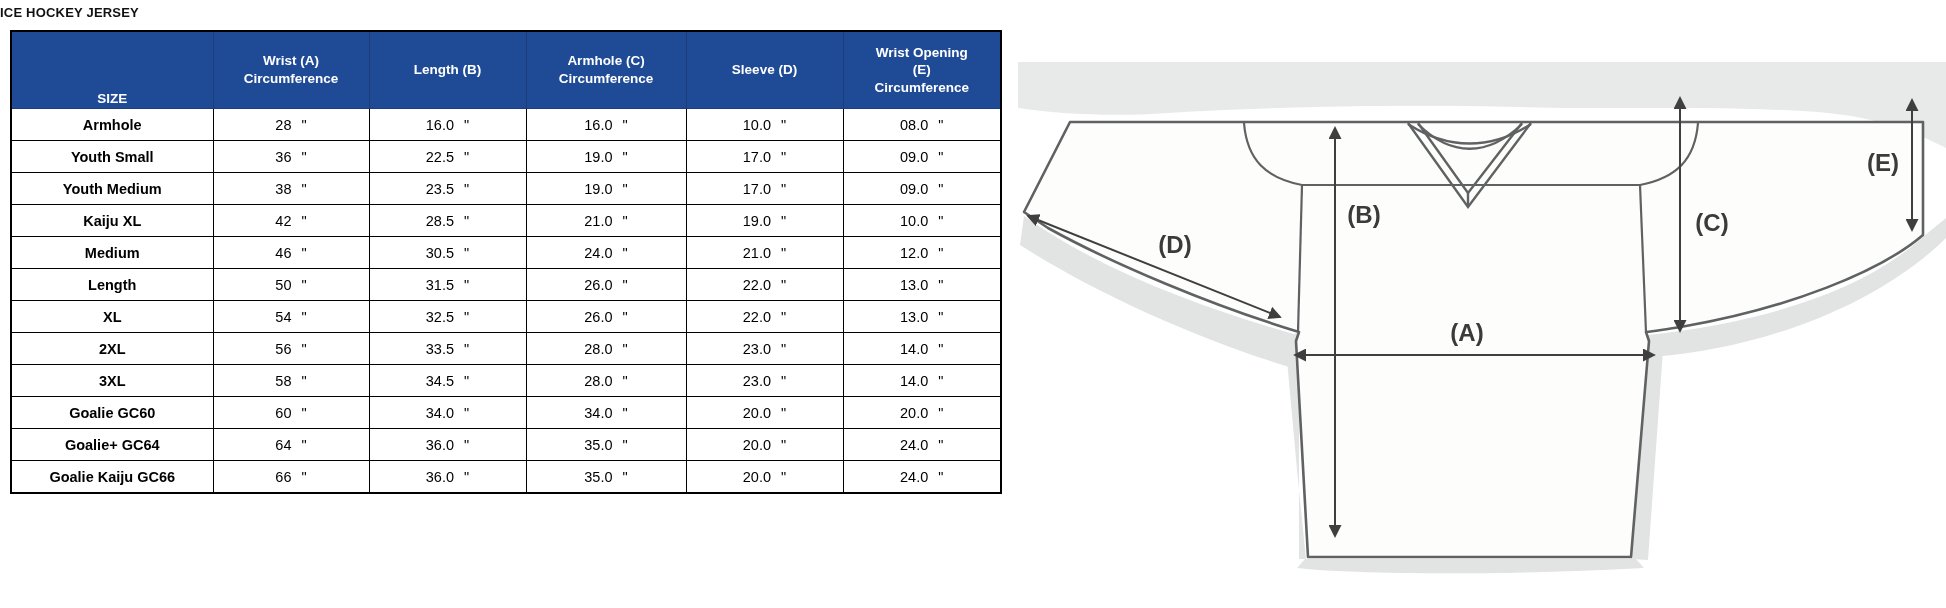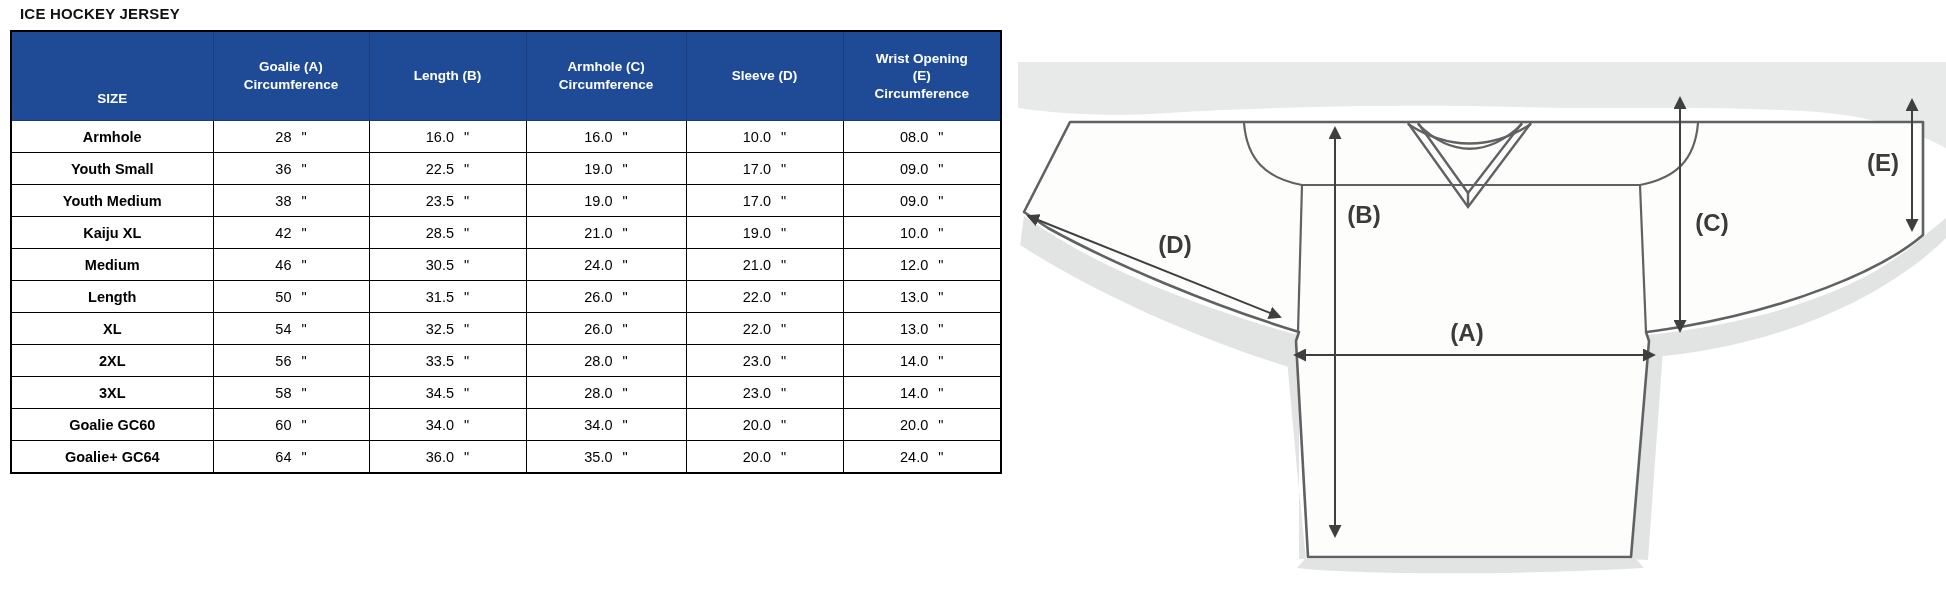--- a/index.html
+++ b/index.html
@@ -2,36 +2,36 @@
 <html><head>
 <meta charset="utf-8">
 <style>
   html,body{margin:0;padding:0;}
   body{
     width:1946px;height:608px;position:relative;overflow:hidden;
     background:#ffffff;font-family:"Liberation Sans",sans-serif;
     -webkit-font-smoothing:antialiased;
   }
   .page-title{
-    position:absolute;left:20px;top:5px;
-    font-size:15px;font-weight:bold;color:#111;letter-spacing:.2px;
+    position:absolute;left:0;top:5px;
+    font-size:13px;font-weight:bold;color:#111;letter-spacing:.2px;
   }
   table.size-table{
     position:absolute;left:10px;top:30px;
     border-collapse:collapse;table-layout:fixed;
     border:2px solid #000;background:#fff;
   }
   .size-table th{
     background:#1f4b96;color:#fff;
     border:1px solid #1c3d7c;
     font-size:13.5px;font-weight:bold;line-height:1.3;
     text-align:center;vertical-align:middle;
     white-space:pre-line;height:76px;padding:0 2px;
   }
-  .size-table th.size-col{vertical-align:bottom;padding-bottom:12px;}
+  .size-table th.size-col{vertical-align:bottom;padding-bottom:0;}
   .size-table td{
     border:1.5px solid #000;height:31px;
     text-align:center;vertical-align:middle;
     font-size:14.5px;color:#000;padding:0;
   }
   .size-table td.size-cell{font-weight:bold;}
   .size-table td.value-cell .unit{margin-left:10px;}
   .diagram{
     position:absolute;left:1018px;top:60px;width:928px;height:548px;
   }
@@ -50,21 +50,21 @@
     <col style="width:202px">
       <col style="width:156px">
       <col style="width:157px">
     <col style="width:160px">
       <col style="width:157px">
       <col style="width:158px">
   </colgroup>
   <thead>
     <tr>
       <th class="size-col">SIZE</th>
-      <th>Goalie (A)
+      <th>Wrist (A)
 Circumference</th>
       <th>Length (B)</th>
       <th>Armhole (C)
 Circumference</th>
       <th>Sleeve (D)</th>
       <th>Wrist Opening
 (E)
 Circumference</th>
     </tr>
   </thead>
@@ -150,20 +150,28 @@
         <td class="value-cell"><span class="v">20.0</span><span class="unit">"</span></td>
       </tr>
       <tr>
         <td class="size-cell">Goalie+ GC64</td>
         <td class="value-cell"><span class="v">64</span><span class="unit">"</span></td>
         <td class="value-cell"><span class="v">36.0</span><span class="unit">"</span></td>
         <td class="value-cell"><span class="v">35.0</span><span class="unit">"</span></td>
         <td class="value-cell"><span class="v">20.0</span><span class="unit">"</span></td>
         <td class="value-cell"><span class="v">24.0</span><span class="unit">"</span></td>
       </tr>
+      <tr>
+        <td class="size-cell">Goalie Kaiju GC66</td>
+        <td class="value-cell"><span class="v">66</span><span class="unit">"</span></td>
+        <td class="value-cell"><span class="v">36.0</span><span class="unit">"</span></td>
+        <td class="value-cell"><span class="v">35.0</span><span class="unit">"</span></td>
+        <td class="value-cell"><span class="v">20.0</span><span class="unit">"</span></td>
+        <td class="value-cell"><span class="v">24.0</span><span class="unit">"</span></td>
+      </tr>
     </tbody>
 </table>
 
 <div class="diagram">
   <svg viewBox="0 0 928 548">
     <defs>
       <marker id="ah" viewBox="0 0 10 10" refX="8.5" refY="5" markerWidth="6.5" markerHeight="6.5" orient="auto-start-reverse">
         <path d="M0,0 L10,5 L0,10 Z" fill="#3f3f3f"></path>
       </marker>
     </defs>

